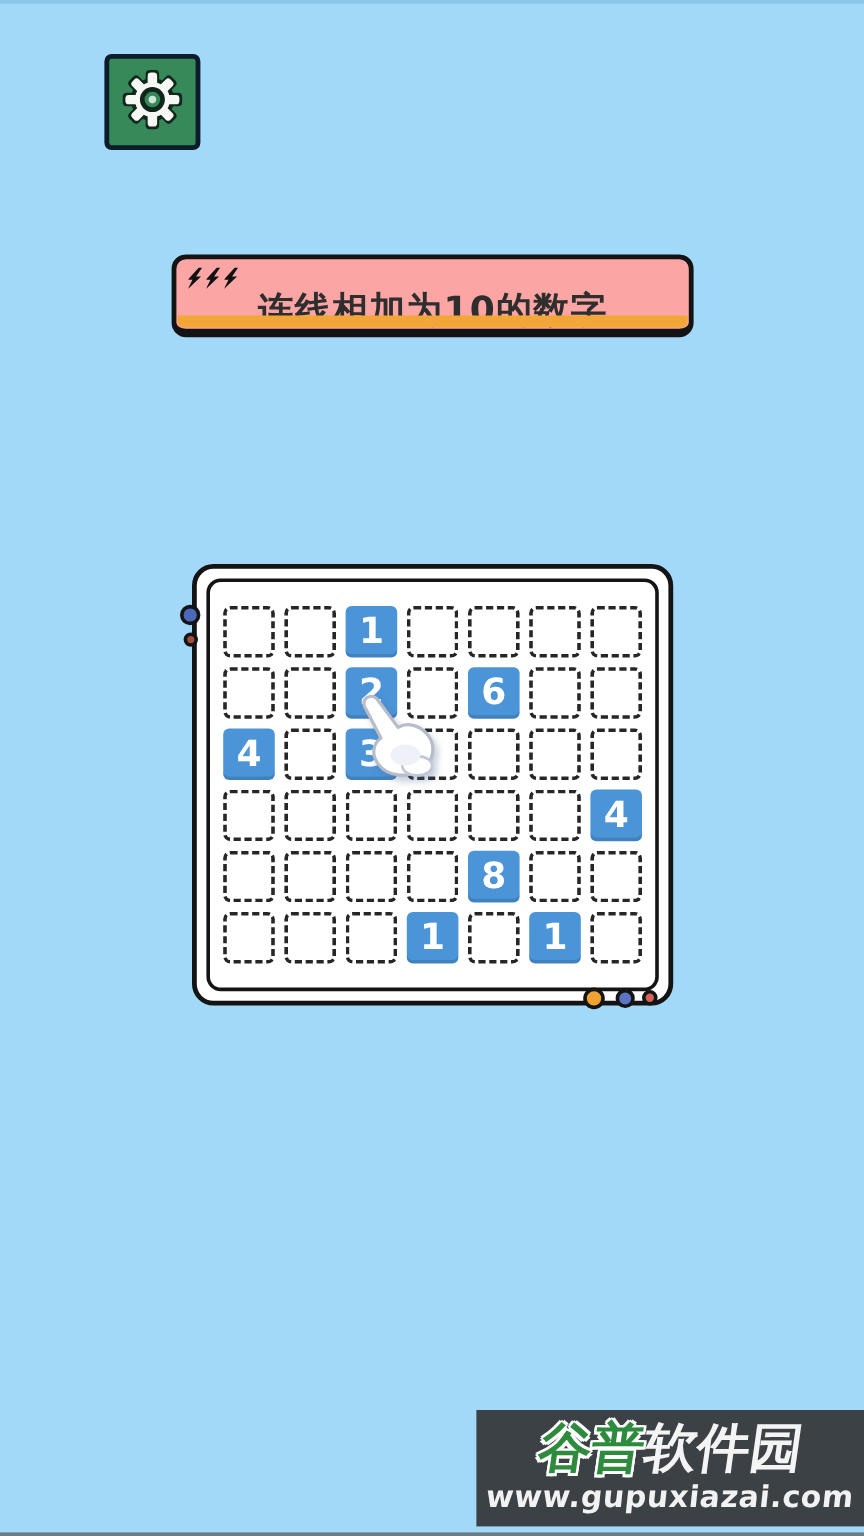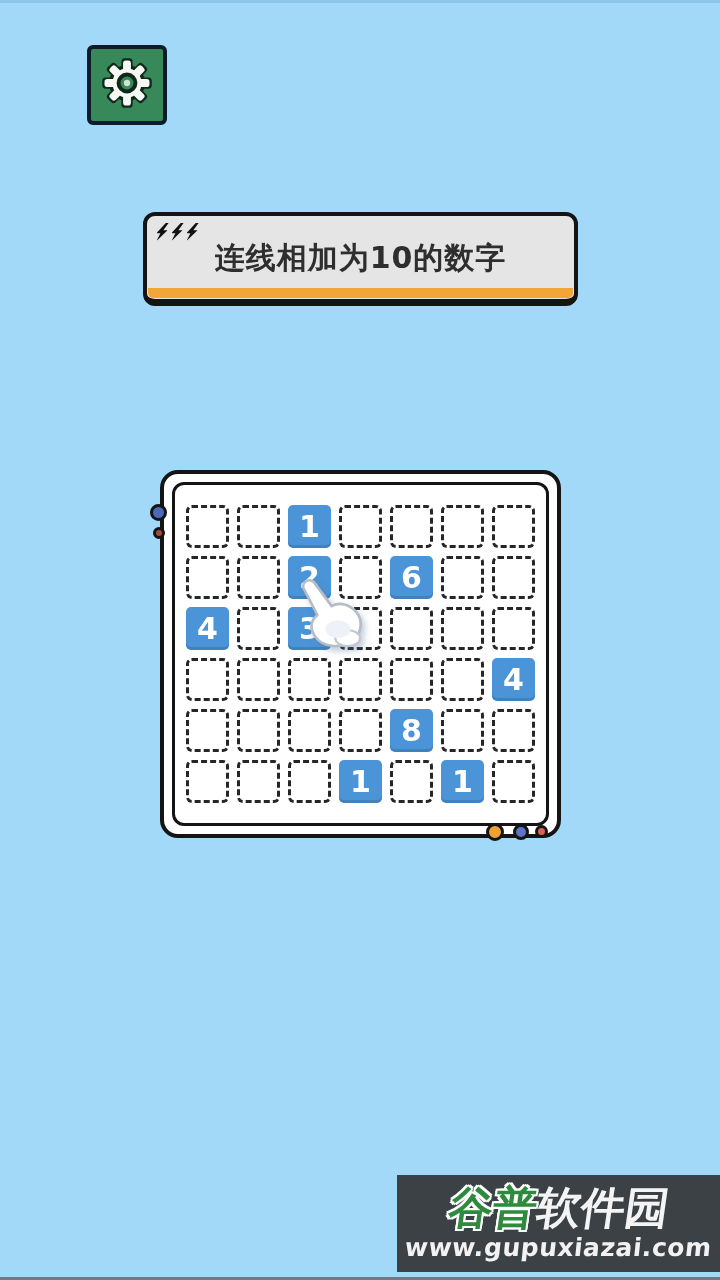--- a/index.html
+++ b/index.html
@@ -22,22 +22,22 @@
   
   .settings-btn {
     position:absolute; left:87px; top:45px; width:80px; height:80px;
     background:#37895a; border:4px solid #0d1c2b; border-radius:6px;
     display:flex; align-items:center; justify-content:center;
     cursor:pointer;
   }
 
   
   .banner {
-    position:absolute; left:143px; top:212px; width:435px; height:94px;
-    background:#e5e5e5; border:4px solid #141414; border-bottom-width:7px;
+    position:absolute; left:143px; top:212px; width:435px; height:69px;
+    background:#fca5a5; border:4px solid #141414; border-bottom-width:7px;
     border-radius:12px;
   }
   .banner-accent {
     position:absolute; left:1px; right:1px; bottom:1px; height:10px;
     border-radius:0 0 5px 5px;
   }
   .bolts {
     position:absolute; left:10px; top:7px; display:flex; gap:2px;
   }
   .banner-title {

